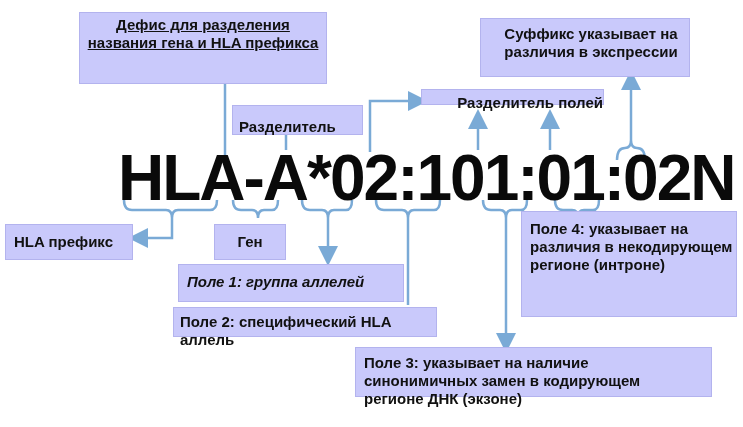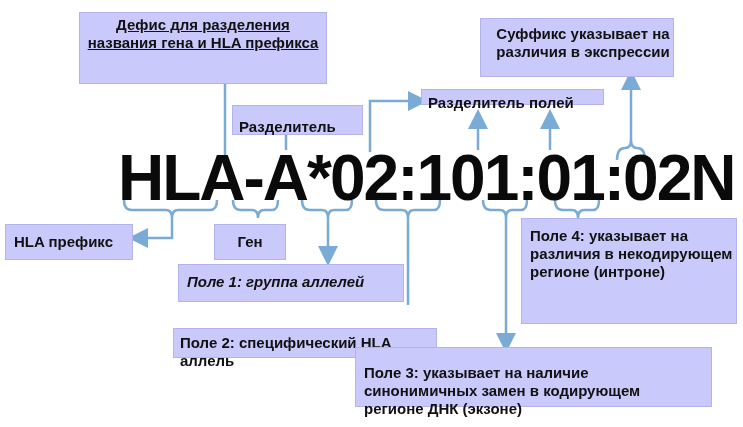--- a/index.html
+++ b/index.html
@@ -52,43 +52,43 @@
 <div class="code">HLA-A*02:101:01:02N</div>
 
 <div class="box center" style="left:79px; top:12px; width:248px; height:72px; padding-top:3px;text-decoration:underline;">
   <span>Дефис для разделения названия гена и HLA префикса</span>
 </div>
 
 <div class="box" style="left:232px; top:105px; width:131px; height:30px; padding:12px 0 0 6px;">
   <span>Разделитель</span>
 </div>
 
-<div class="box" style="left:421px; top:89px; width:183px; height:16px; padding:4px 0 0 6px;">
+<div class="box" style="left:421px; top:89px; width:183px; height:16px; padding:4px 0 0 6px;text-align:right;">
   <span>Разделитель полей</span>
 </div>
 
-<div class="box center" style="left:480px; top:18px; width:194px; height:59px; padding:6px 2px 0 14px;text-align:center;">
+<div class="box center" style="left:480px; top:18px; width:210px; height:59px; padding:6px 2px 0 14px;text-align:center;">
   <span>Суффикс указывает на различия в экспрессии</span>
 </div>
 
 <div class="box" style="left:5px; top:224px; width:128px; height:36px; padding:8px 0 0 8px;">
   <span>HLA префикс</span>
 </div>
 
 <div class="box center" style="left:214px; top:224px; width:72px; height:36px; padding-top:8px;">
   <span>Ген</span>
 </div>
 
 <div class="box" style="left:178px; top:264px; width:226px; height:38px; padding:8px 0 0 8px;font-style:italic;">
   <span>Поле 1: группа аллелей</span>
 </div>
 
-<div class="box" style="left:173px; top:307px; width:264px; height:30px; padding:5px 0 0 6px;margin-top:21px;">
+<div class="box" style="left:173px; top:307px; width:264px; height:30px; padding:5px 0 0 6px;">
   <span>Поле 2: специфический HLA аллель</span>
 </div>
 
-<div class="box" style="left:521px; top:218px; width:216px; height:106px; padding:8px 0 0 8px;">
+<div class="box" style="left:521px; top:211px; width:216px; height:106px; padding:8px 0 0 8px;">
   <span>Поле 4: указывает на различия в некодирующем регионе (интроне)</span>
 </div>
 
-<div class="box" style="left:355px; top:347px; width:357px; height:60px; padding:16px 10px 0 8px;">
+<div class="box" style="left:355px; top:347px; width:357px; height:50px; padding:6px 10px 0 8px;">
   <span>Поле 3: указывает на наличие синонимичных замен в кодирующем регионе ДНК (экзоне)</span>
 </div>
 
 </body></html>

